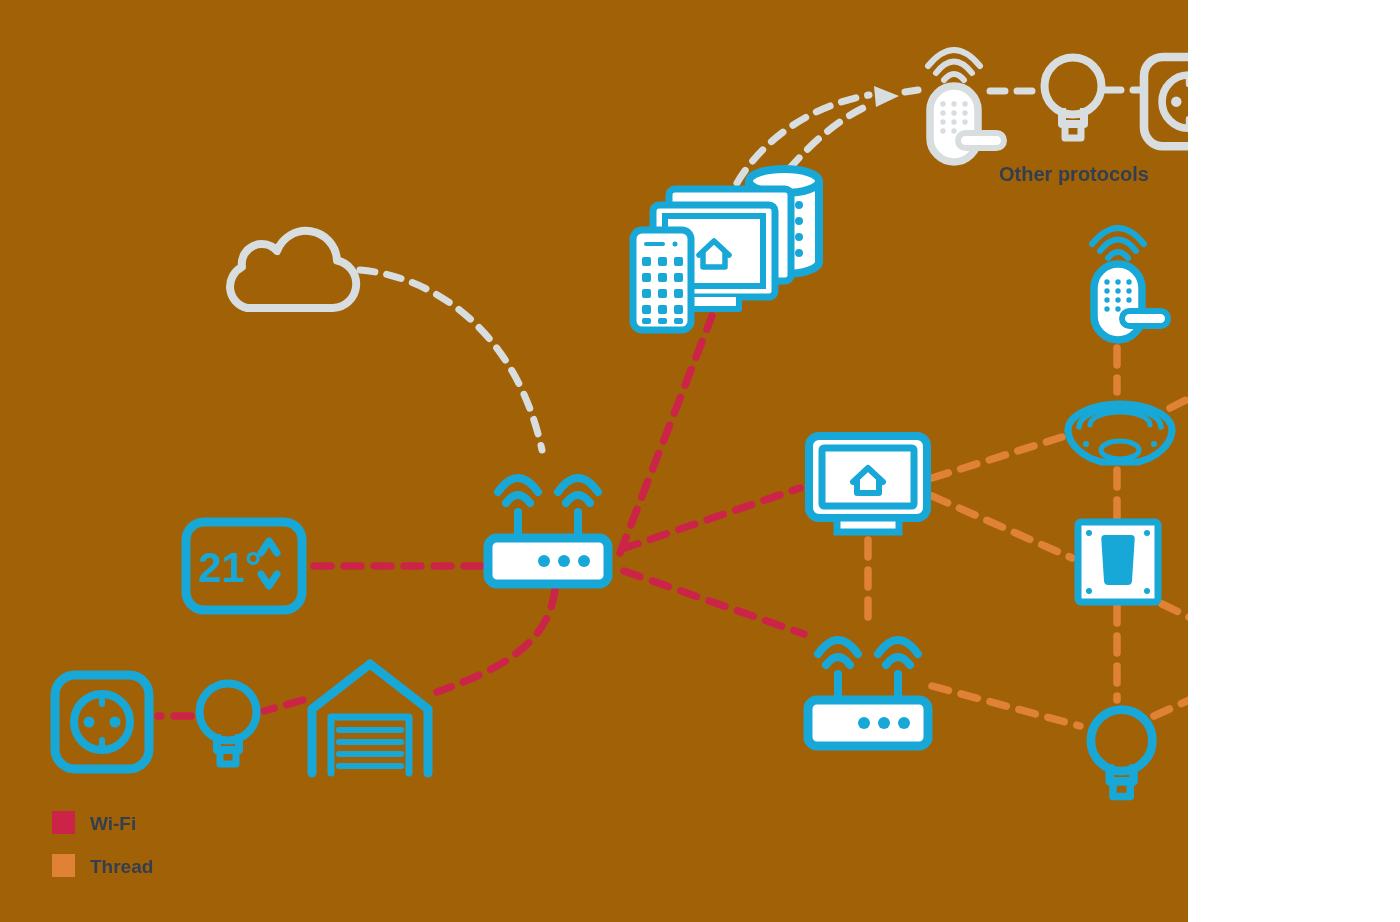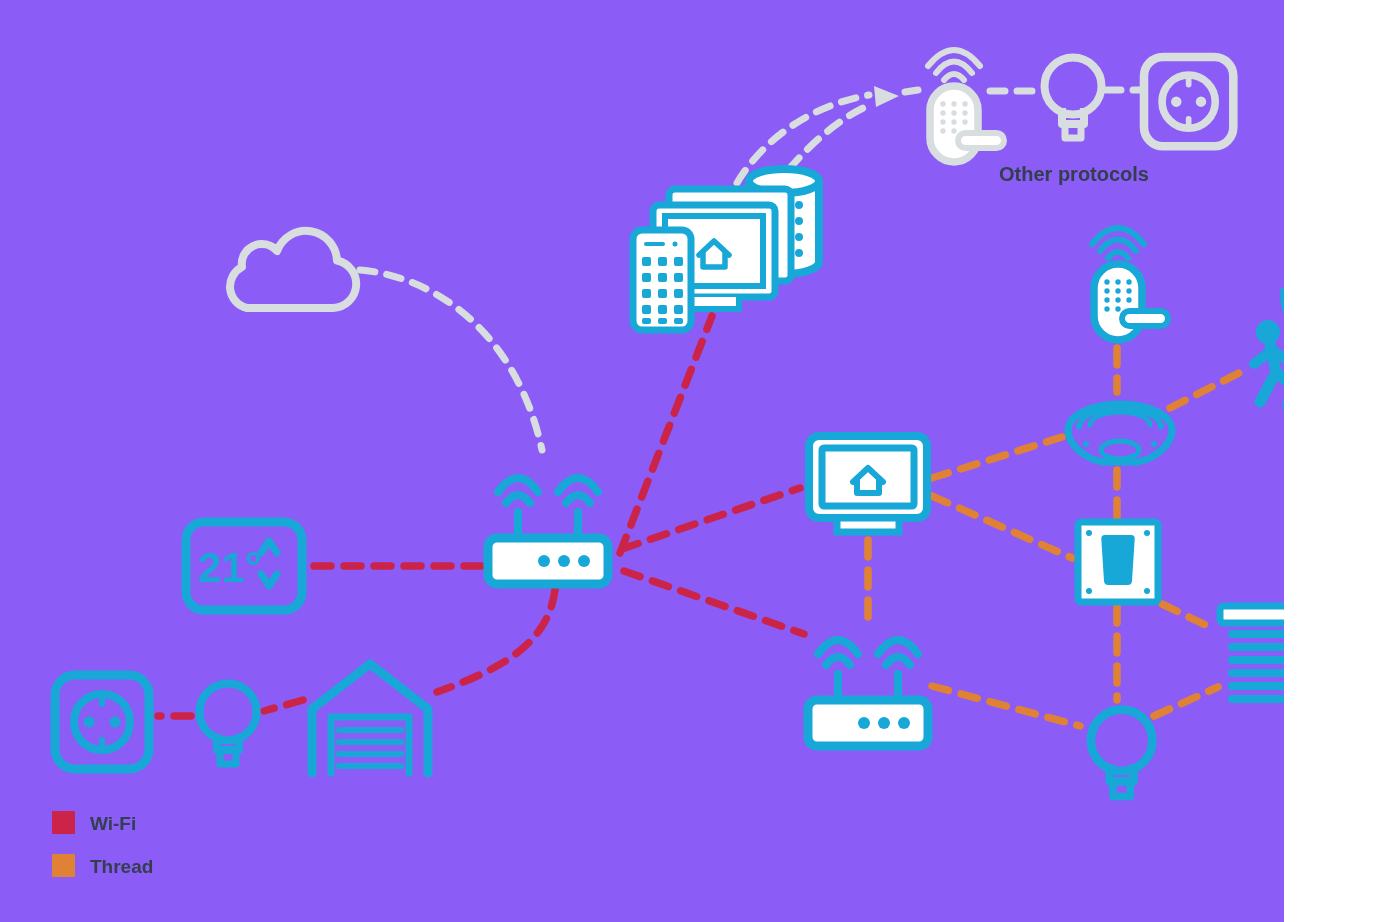--- a/index.html
+++ b/index.html
@@ -1,16 +1,16 @@
 <!DOCTYPE html>
 <html style="--device: #18A8D8; --wifi: #CC2448; --thread: #DF8236; --inactive: #D8DDE0; --text: #333F4E; --background: #FFFFFF;"><head>
 <meta charset="utf-8">
 <style>
   html,body{margin:0;padding:0;background:#fff;}
-  .canvas{position:relative;width:1284px;height:922px;background:#8b5cf6;overflow:hidden;
+  .canvas{position:relative;width:1188px;height:922px;background:#a16207;overflow:hidden;
           font-family:"Liberation Sans", sans-serif;}
   svg{display:block;}
   symbol, use{overflow:visible;}
   .blue{color:var(--device,#18A8D8);}
   .inactive{color:var(--inactive,#D8DDE0);}
   .edge{fill:none;stroke-linecap:round;stroke-linejoin:round;}
   .edge.wifi{stroke:var(--wifi,#CC2448);stroke-width:7.5;stroke-dasharray:17 13;}
   .edge.thread{stroke:var(--thread,#DF8236);stroke-width:7.5;stroke-dasharray:17 13;}
   .edge.other{stroke:var(--inactive,#D8DDE0);stroke-width:7;stroke-dasharray:15 12;}
   .label-text{font-family:"Liberation Sans", sans-serif;font-weight:bold;fill:var(--text,#333F4E);}

